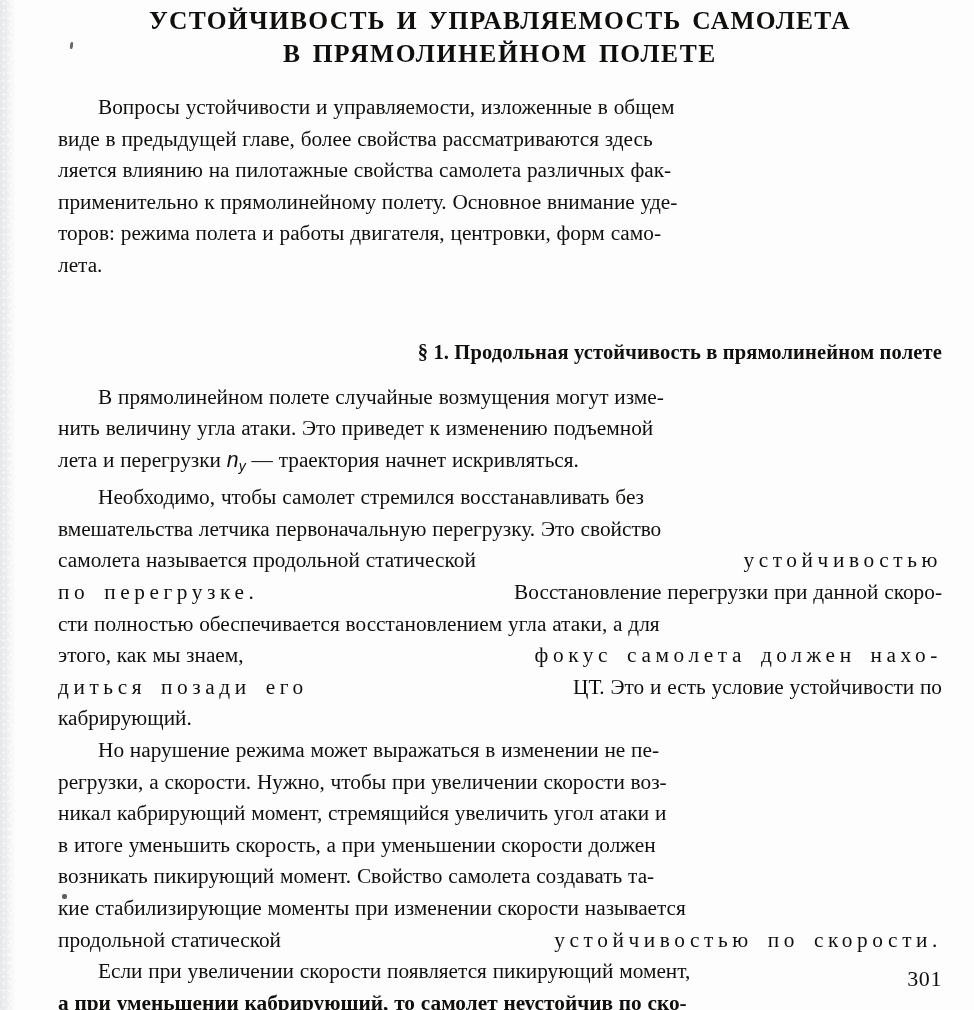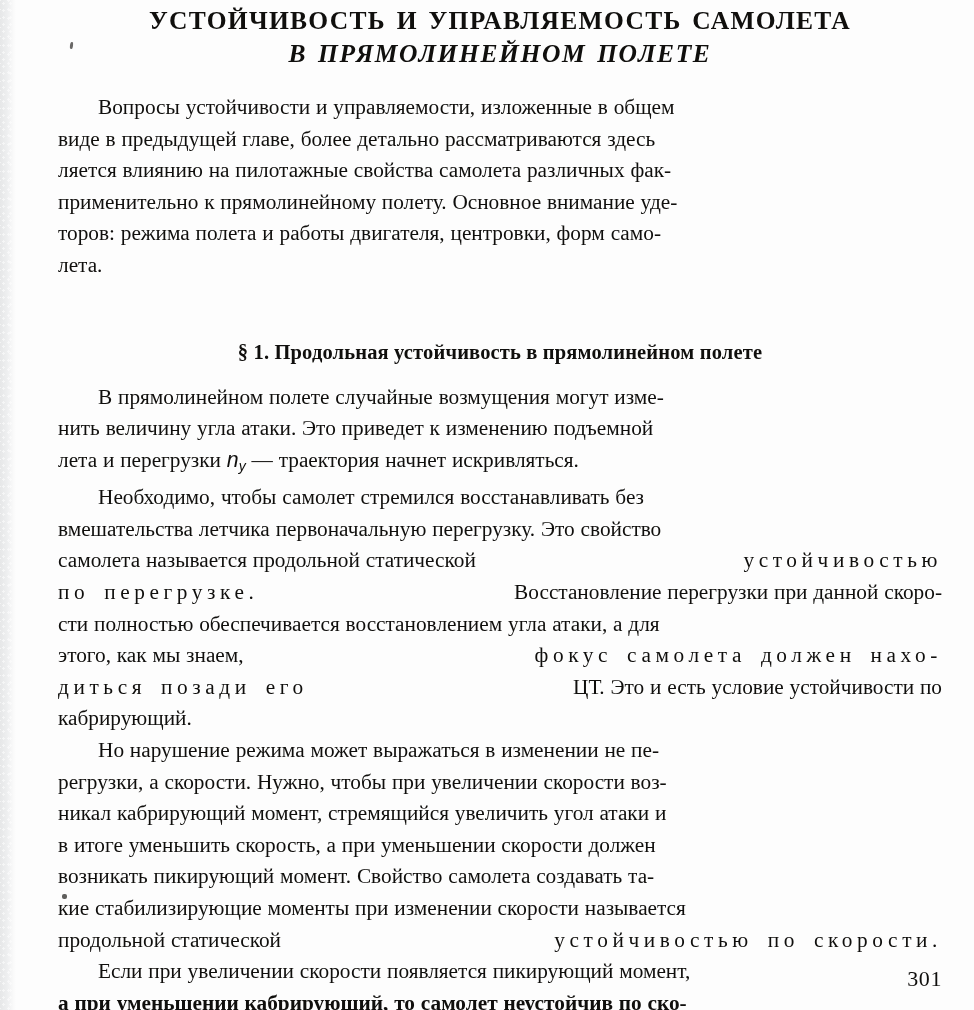--- a/index.html
+++ b/index.html
@@ -51,25 +51,25 @@
     margin: 0;
     padding-top: 4px;
     text-align: center;
     font-weight: 700;
     font-size: 25.5px;
     line-height: 33px;
     letter-spacing: 1.3px;
     word-spacing: 3px;
   }
   .doc-title .ttl-line { display: block; }
-  .doc-title .ttl-line-2 { letter-spacing: 1.6px; font-style: italic; }
+  .doc-title .ttl-line-2 { letter-spacing: 1.6px; }
 
   .section-heading {
     margin: 0;
-    text-align: center;
+    text-align: right;
     font-weight: 700;
     font-size: 20.5px;
     line-height: 26px;
     padding-top: 57px;
     padding-bottom: 4px;
     letter-spacing: .15px;
   }
 
   
   p.para {
@@ -147,21 +147,21 @@
     <h1 class="doc-title">
       <span class="ttl-line ttl-line-1">УСТОЙЧИВОСТЬ И УПРАВЛЯЕМОСТЬ САМОЛЕТА</span>
       <span class="ttl-line ttl-line-2">В ПРЯМОЛИНЕЙНОМ ПОЛЕТЕ</span>
     </h1>
 
     <p class="para first-body">
       <span class="line just indent">
           <span>Вопросы устойчивости и управляемости, изложенные в общем</span>
         </span>
       <span class="line just">
-          <span>виде в предыдущей главе, более детально рассматриваются здесь</span>
+          <span>виде в предыдущей главе, более свойства рассматриваются здесь</span>
         </span>
       <span class="line just">
           <span>ляется влиянию на пилотажные свойства самолета различных фак-</span>
         </span>
       <span class="line just">
           <span>применительно к прямолинейному полету. Основное внимание уде-</span>
         </span>
       <span class="line just">
           <span>торов: режима полета и работы двигателя, центровки, форм само-</span>
         </span>

